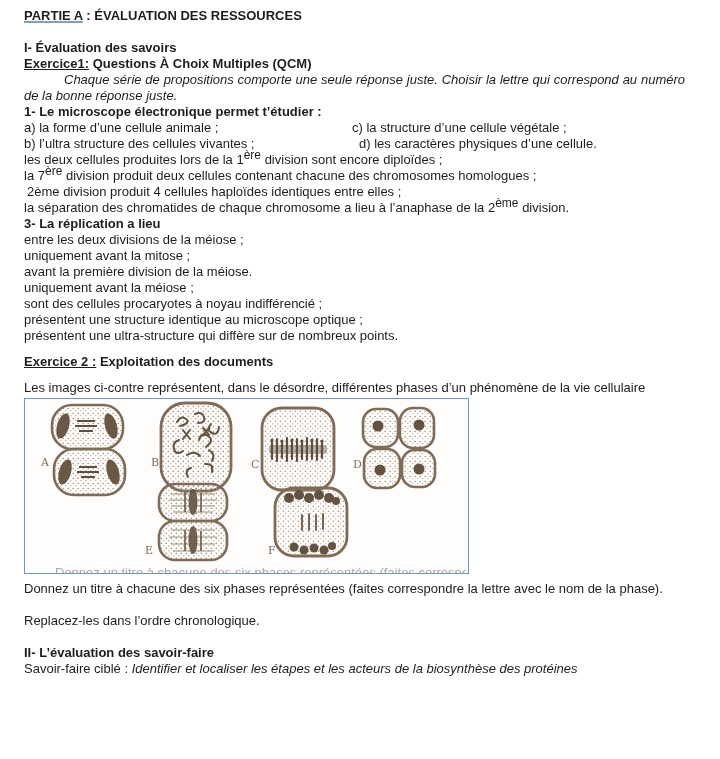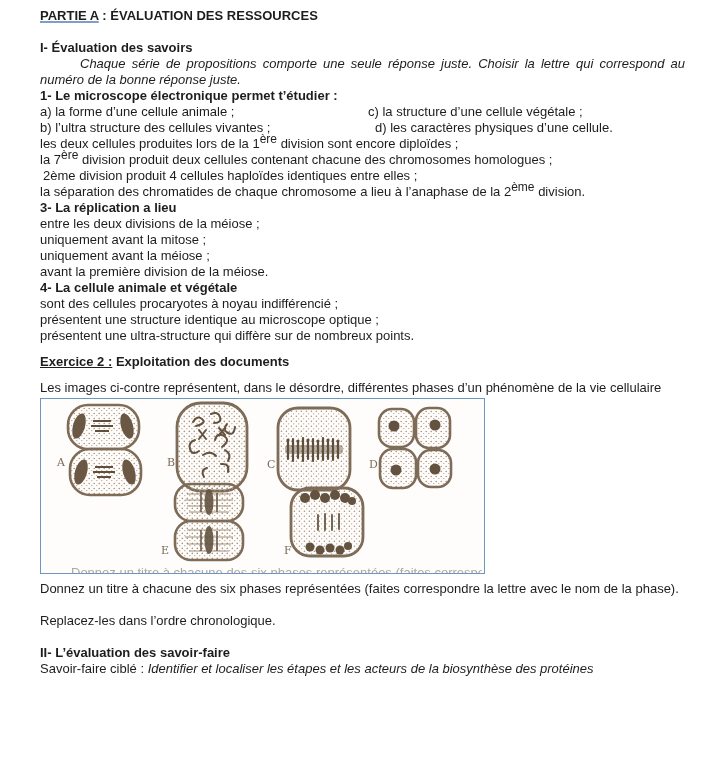--- a/index.html
+++ b/index.html
@@ -1,19 +1,19 @@
 <!DOCTYPE html>
 <html><head>
 <meta charset="utf-8">
 <style>
   html,body{margin:0;padding:0;background:#ffffff;}
   body{width:720px;height:759px;overflow:hidden;}
   .page{
     width:720px;height:627px;box-sizing:border-box;
-    padding:8px 35px 0 40px;position:relative;
+    padding:8px 35px 0 24px;position:relative;
     font-family:"Liberation Sans","DejaVu Sans",sans-serif;
     font-size:13px;line-height:16px;color:#1d1d1d;
     -webkit-font-smoothing:antialiased;
   }
   .line{white-space:nowrap;}
   .b{font-weight:bold;}
   .i{font-style:italic;}
   .ul{text-decoration:underline;}
   .ul-blue{text-decoration:underline;text-decoration-color:#7d9fc6;text-decoration-thickness:2px;}
   .sp{height:16px;}
@@ -43,20 +43,21 @@
 </head>
 <body>
 
 <div class="page">
 
   <div class="line b"><span class="ul-blue">PARTIE A</span><span> : ÉVALUATION DES RESSOURCES</span></div>
 
   <div class="sp"></div>
 
   <div class="line b">I- Évaluation des savoirs</div>
+  <div class="line b"><span class="ul">Exercice1:</span><span> Questions À Choix Multiples (QCM)</span></div>
 
   <p class="para">Chaque série de propositions comporte une seule réponse juste. Choisir la lettre qui correspond au numéro de la bonne réponse juste.</p>
 
   <div class="line b">1- Le microscope électronique permet t’étudier :</div>
   <div class="optrow">
       <span class="optleft">a) la forme d’une cellule animale ;</span>
       <span>c) la structure d’une cellule végétale ;</span>
     </div>
   <div class="optrow">
       <span class="optleft">b) l’ultra structure des cellules vivantes ;</span>
@@ -64,24 +65,23 @@
     </div>
 
   <div class="line"><span>les deux cellules produites lors de la 1</span><sup class="s">ère</sup><span> division sont encore diploïdes ;</span></div>
   <div class="line"><span>la 7</span><sup class="s">ère</sup><span> division produit deux cellules contenant chacune des chromosomes homologues ;</span></div>
   <div class="line indsmall"><span>2ème division produit 4 cellules haploïdes identiques entre elles ;</span></div>
   <div class="line"><span>la séparation des chromatides de chaque chromosome a lieu à l’anaphase de la 2</span><sup class="s">ème</sup><span> division.</span></div>
 
   <div class="line b">3- La réplication a lieu</div>
   <div class="line">entre les deux divisions de la méiose ;</div>
   <div class="line">uniquement avant la mitose ;</div>
+  <div class="line">avant la première division de la méiose.</div>
   <div class="line">uniquement avant la méiose ;</div>
-  <div class="line">avant la première division de la méiose.</div>
-
-  <div class="line b">4- La cellule animale et végétale</div>
+
   <div class="line">sont des cellules procaryotes à noyau indifférencié ;</div>
   <div class="line">présentent une structure identique au microscope optique ;</div>
   <div class="line">présentent une ultra-structure qui diffère sur de nombreux points.</div>
 
   <div class="sp10"></div>
 
   <div class="line b"><span class="ul">Exercice 2 :</span><span> Exploitation des documents</span></div>
 
   <div class="sp10"></div>
 

